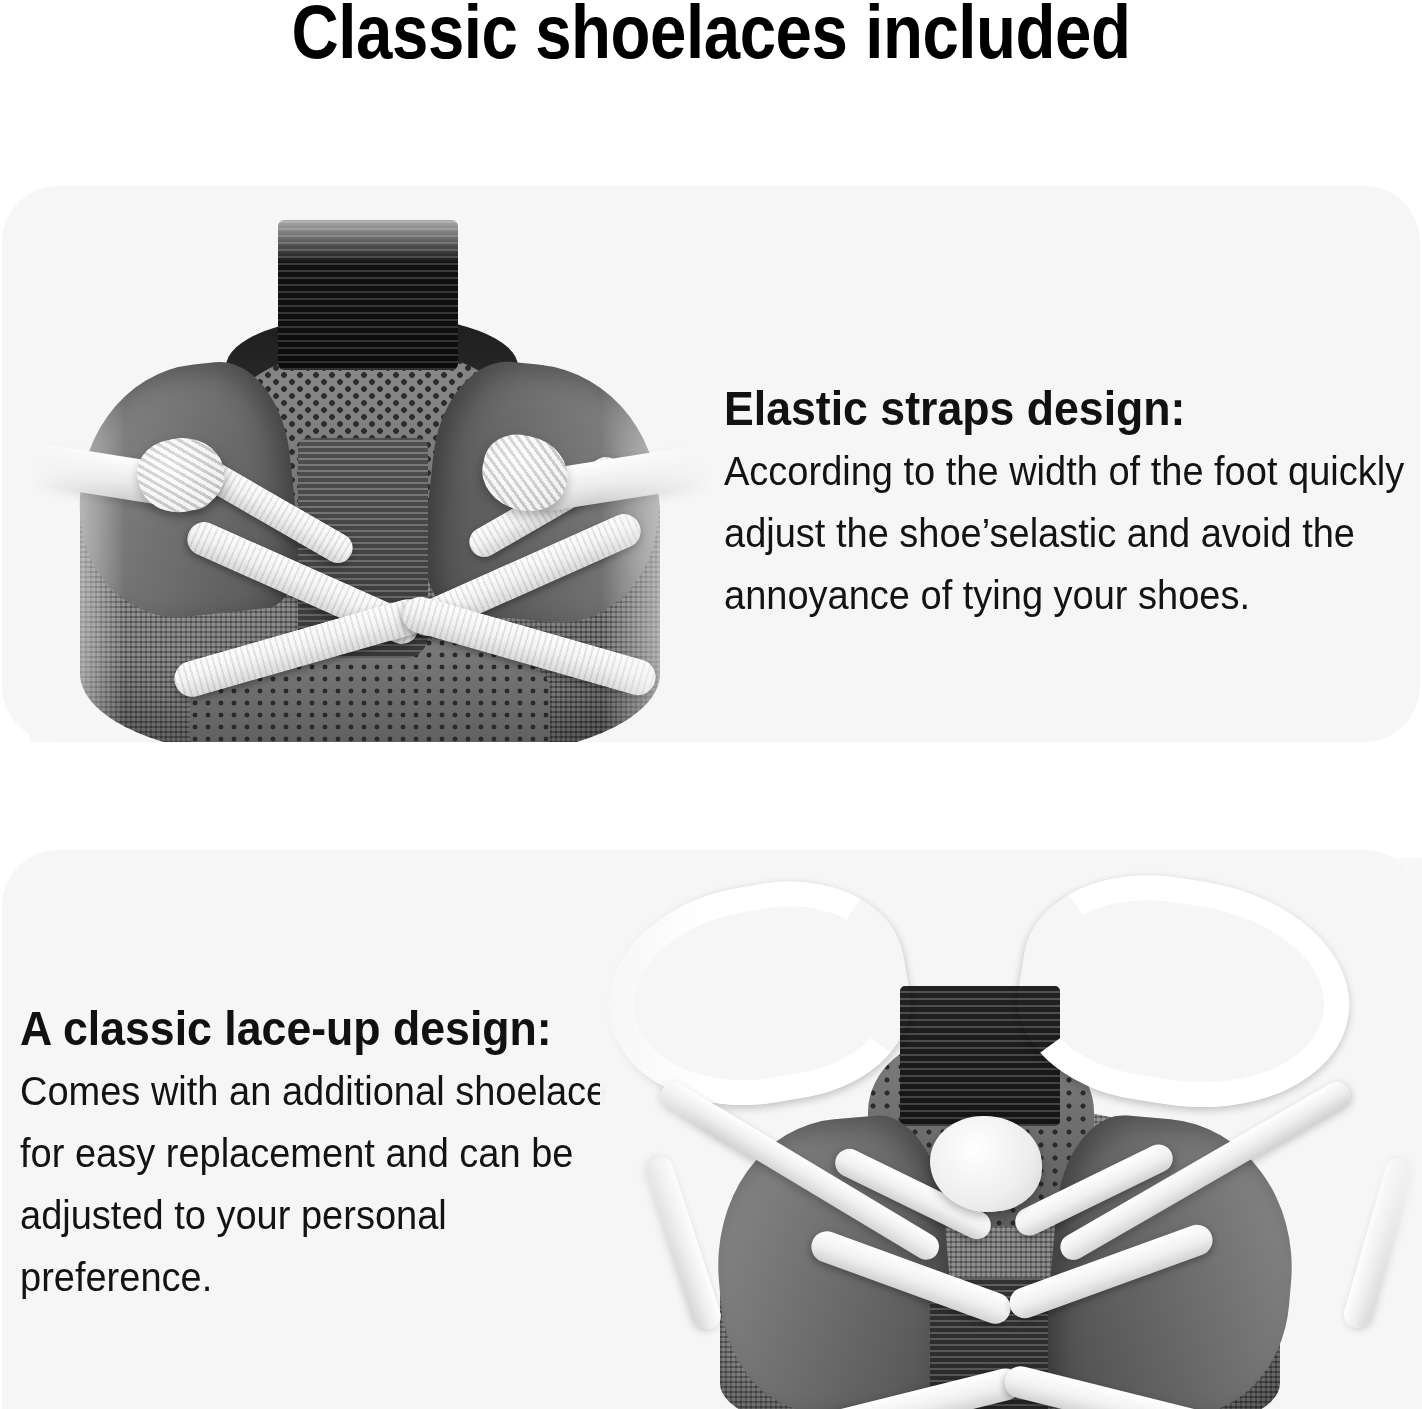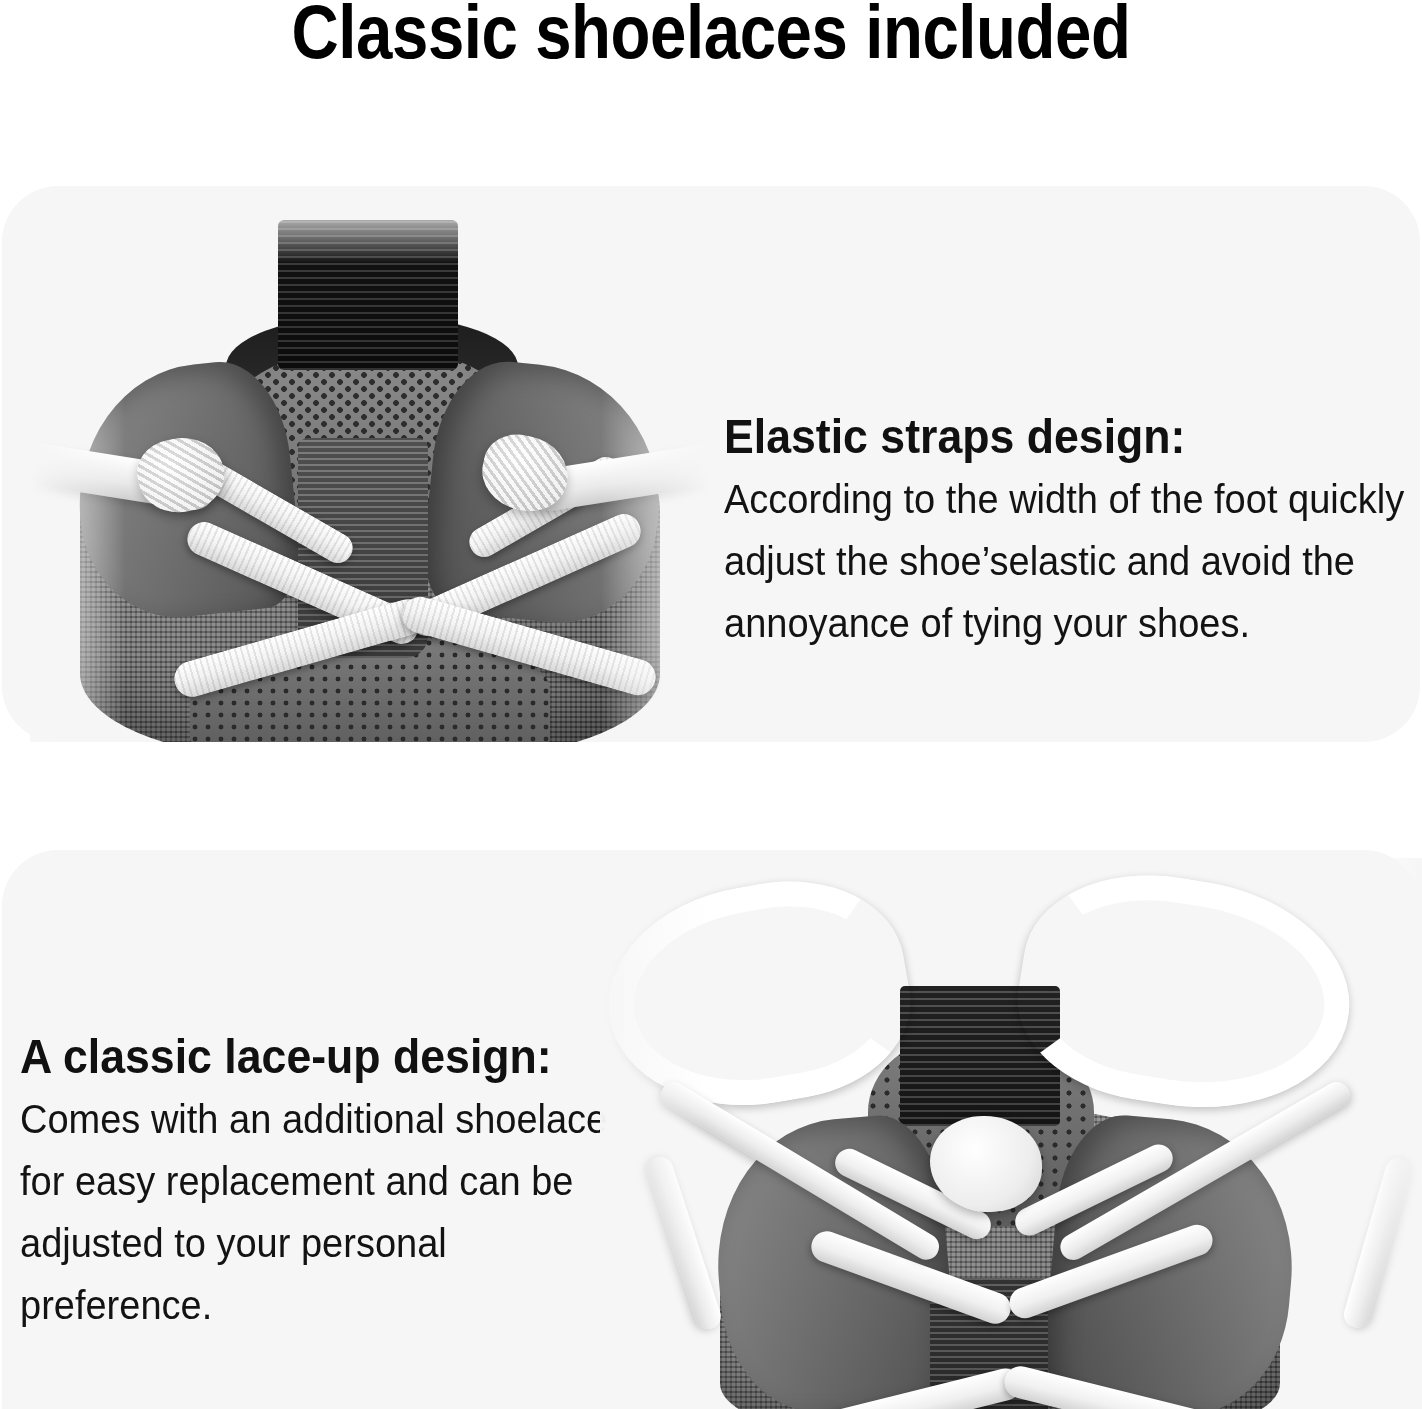--- a/index.html
+++ b/index.html
@@ -51,21 +51,21 @@
   #card-laceup {
     left: 2px;
     top: 850px;
     width: 1418px;
     height: 559px;
     border-bottom-left-radius: 0;
     border-bottom-right-radius: 0;
   }
 
   
-  .text-block { position: absolute; margin-top: 28px; }
+  .text-block { position: absolute; }
 
   #text-elastic {
     left: 724px;
     top: 378px;
     width: 694px;
   }
 
   #text-laceup {
     left: 20px;
     top: 998px;

